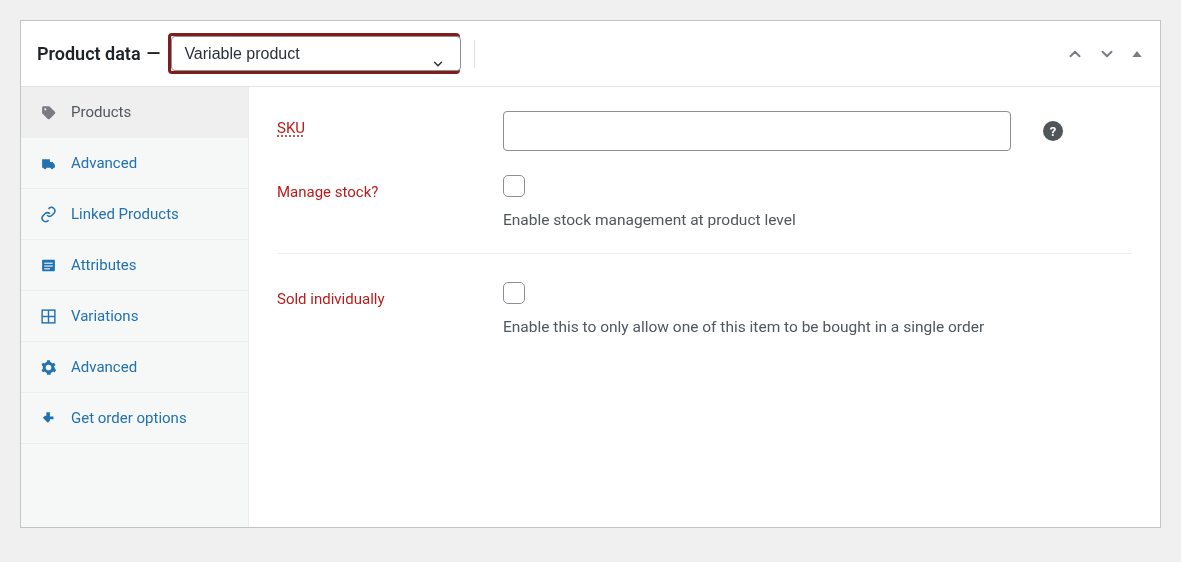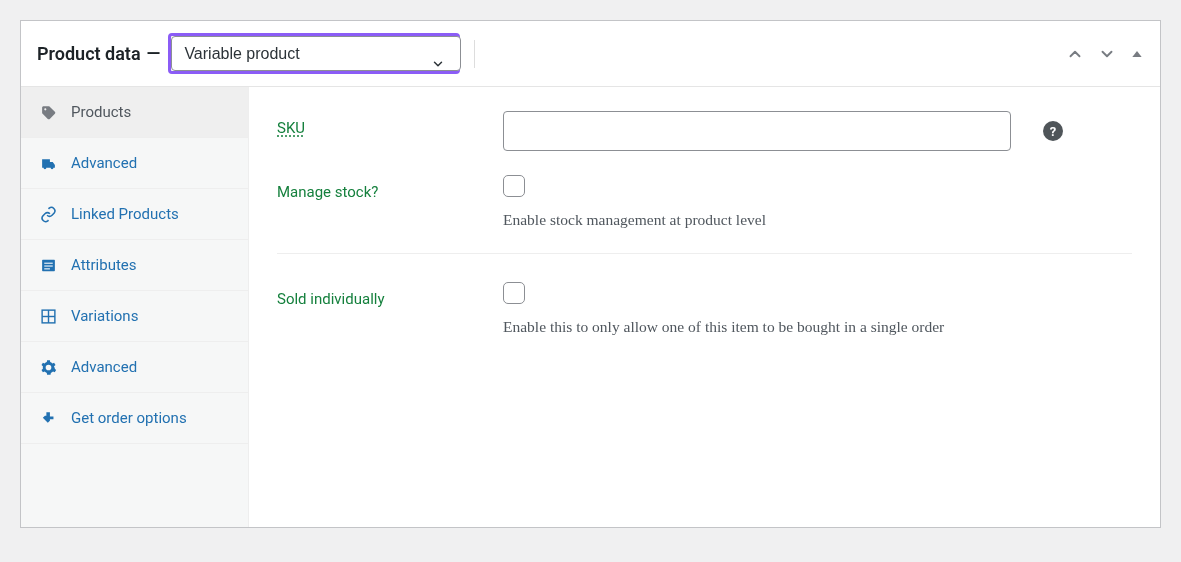--- a/index.html
+++ b/index.html
@@ -25,21 +25,21 @@
       font-size: 18px;
       font-weight: 600;
       color: #1d2327;
     }
     .em-dash {
       margin: 0 8px 0 6px;
       font-size: 18px;
       font-weight: 600;
     }
     .select-wrap {
-      border: 3px solid #8b5cf6;
+      border: 3px solid #7f1d1d;
       border-radius: 4px;
       display: inline-flex;
       align-items: flex-end;
     }
     .product-type-select {
       appearance: none;
       -webkit-appearance: none;
       background: #fff;
       border: 1px solid #8c8f94;
       border-radius: 4px;
@@ -106,21 +106,21 @@
     .form-row {
       display: flex;
       align-items: flex-start;
       margin-bottom: 24px;
       gap: 16px;
     }
     .form-label {
       width: 210px;
       padding-top: 8px;
       font-size: 15px;
-      color: #15803d;
+      color: #b91c1c;
     }
     .sku-label {
       text-decoration: underline dotted;
       text-underline-offset: 3px;
     }
     .form-control-col {
       flex: 0 0 auto;
     }
     .text-input {
       width: 508px;
@@ -151,21 +151,20 @@
       height: 22px;
       border: 1px solid #8c8f94;
       border-radius: 5px;
       background: #fff;
       cursor: pointer;
     }
     .check-desc {
       margin-top: 14px;
       color: #50575e;
       font-size: 15.5px;
-      font-family: Liberation Serif, serif;
     }
     .section-divider {
       border: none;
       border-top: 1px solid #eee;
       margin: 8px 0 28px 0;
     }
     svg { display: block; }
   </style>
 </head>
 <body>

